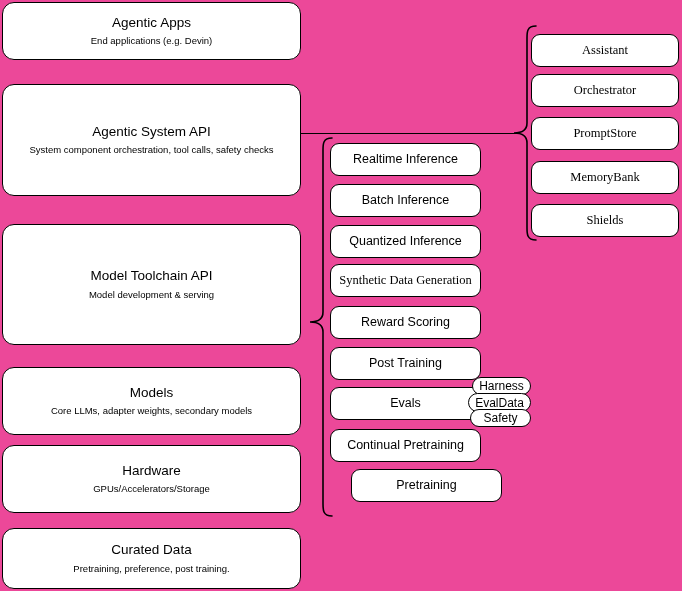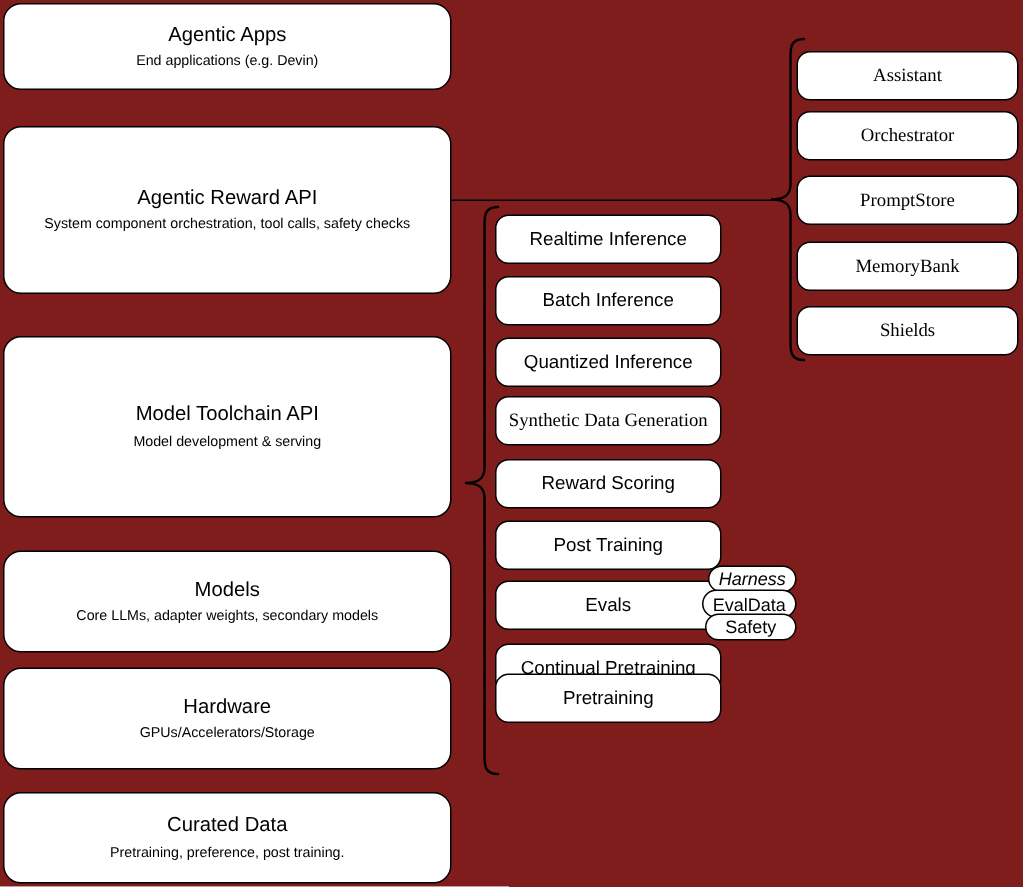--- a/index.html
+++ b/index.html
@@ -4,21 +4,21 @@
 <style>
   html, body {
     margin: 0;
     padding: 0;
     background: #ffffff;
   }
   #canvas {
     position: relative;
     width: 682px;
     height: 591px;
-    background: #7f1d1d;
+    background: #ec4899;
     font-family: "Liberation Sans", sans-serif;
     overflow: hidden;
   }
   .box {
     position: absolute;
     box-sizing: border-box;
     border: 1.4px solid #000000;
     border-radius: 12px;
     background: #ffffff;
     display: flex;
@@ -85,21 +85,21 @@
 <body>
 
 <div id="canvas">
 
   <div id="layer-stack">
       <div class="box layer-box" style="top: 2px; height: 58px;">
         <div class="title">Agentic Apps</div>
         <div class="subtitle">End applications (e.g. Devin)</div>
       </div>
       <div class="box layer-box" style="top: 84px; height: 112px;">
-        <div class="title">Agentic Reward API</div>
+        <div class="title">Agentic System API</div>
         <div class="subtitle">System component orchestration, tool calls, safety checks</div>
       </div>
       <div class="box layer-box" style="top: 224px; height: 121px;">
         <div class="title">Model Toolchain API</div>
         <div class="subtitle">Model development &amp; serving</div>
       </div>
       <div class="box layer-box" style="top: 367px; height: 68px;">
         <div class="title">Models</div>
         <div class="subtitle">Core LLMs, adapter weights, secondary models</div>
       </div>
@@ -141,21 +141,21 @@
       </div>
       <div class="box mid-box" style="top: 347px;">
         <div class="title">Post Training</div>
       </div>
       <div class="box mid-box" style="top: 387px;">
         <div class="title">Evals</div>
       </div>
       <div class="box mid-box" style="top: 429px;">
         <div class="title">Continual Pretraining</div>
       </div>
-      <div class="box mid-box" style="top: 449px;">
+      <div class="box mid-box" style="top: 469px; margin-left: 21px;">
         <div class="title">Pretraining</div>
       </div>
     </div>
 
   <div id="system-list">
       <div class="box right-box" style="top: 34px;">
         <div class="title">Assistant</div>
       </div>
       <div class="box right-box" style="top: 74px;">
         <div class="title">Orchestrator</div>
@@ -165,18 +165,18 @@
       </div>
       <div class="box right-box" style="top: 161px;">
         <div class="title">MemoryBank</div>
       </div>
       <div class="box right-box" style="top: 204px;">
         <div class="title">Shields</div>
       </div>
     </div>
 
   <div id="eval-pill-group">
-      <div class="pill" style="left: 472px; top: 377px; width: 59px; height: 18px; z-index: 6; font-style: italic;">Harness</div>
+      <div class="pill" style="left: 472px; top: 377px; width: 59px; height: 18px; z-index: 6;">Harness</div>
       <div class="pill" style="left: 468px; top: 393px; width: 63px; height: 19px; z-index: 7;">EvalData</div>
       <div class="pill" style="left: 470px; top: 409px; width: 61px; height: 18px; z-index: 8;">Safety</div>
     </div>
 
 </div>
 
 </body></html>

